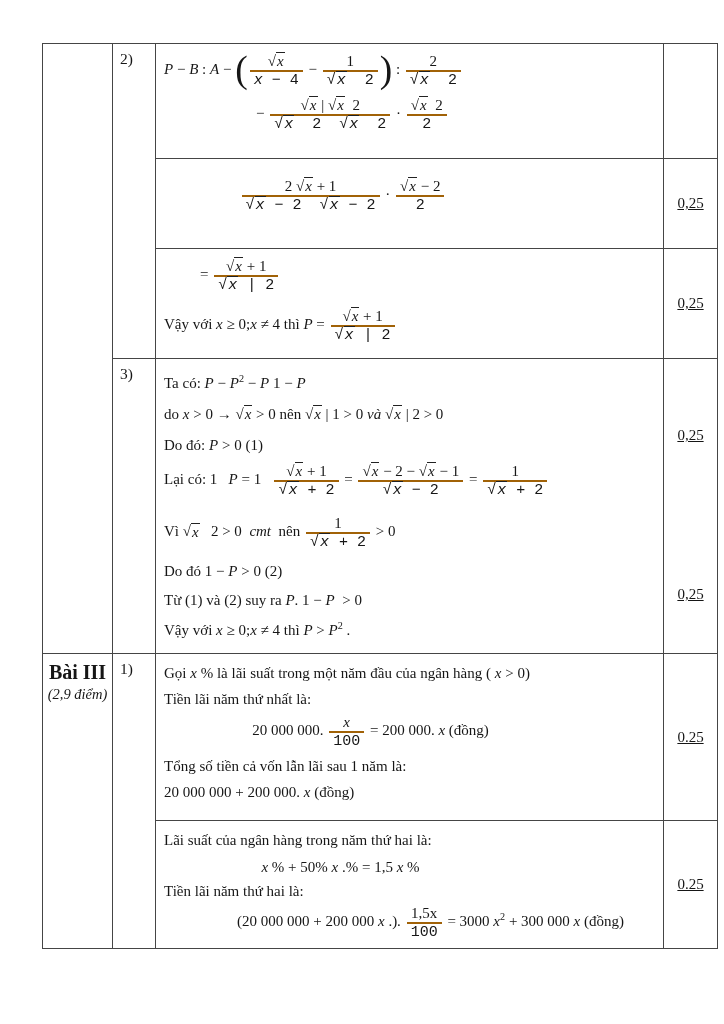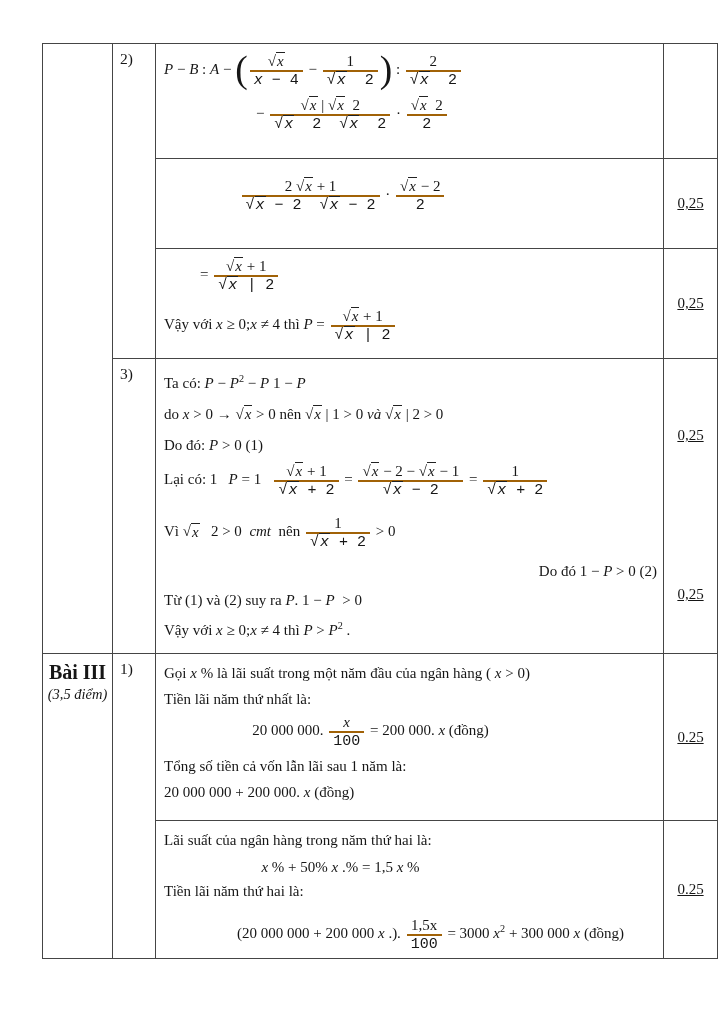--- a/index.html
+++ b/index.html
@@ -52,29 +52,29 @@
   .eq1b { margin-top:6px; margin-left:92px; }
   .eq2c { margin-top:14px; text-align:center; padding-right:135px; }
   .eq3a { margin-top:4px; margin-left:36px; }
   .eq3b { margin-top:12px; }
 
   .p3-0 { margin-top:10px; }
   .p3-1 { margin-top:12px; }
   .p3-2 { margin-top:12px; }
   .p3-3 { margin-top:8px;  }
   .p3-4 { margin-top:14px;  }
-  .p3-5 { margin-top:10px;text-align:right; }
+  .p3-5 { margin-top:10px; }
   .p3-6 { margin-top:10px; }
   .p3-7 { margin-top:10px; }
 
   .t-line { margin-top:6px; line-height:1.3; }
   .eqc-1 { margin-top:4px; text-align:center; padding-right:80px; }
   .eqc-2 { margin-top:6px; padding-right:115px; }
   .eqc-3 { margin-top:7px; text-align:center; padding-right:140px; }
-  .eqc-4 { margin-top:14px; text-align:center; padding-left:40px; }
+  .eqc-4 { margin-top:2px; text-align:center; padding-left:40px; }
 </style>
 </head>
 <body>
 
 <div class="sheet">
   <table class="answer">
     <colgroup>
       <col style="width:70px">
         <col style="width:43px">
         <col style="width:508px">
@@ -131,21 +131,21 @@
         <div class="score-stack">
           <span>0,25</span>
           <span>0,25</span>
         </div>
       </td>
     </tr>
 
     <tr class="r5">
       <td class="baicol" rowspan="2">
         <div class="bai-title">Bài III</div>
-        <div class="bai-points">(3,5 điểm)</div>
+        <div class="bai-points">(2,9 điểm)</div>
       </td>
       <td class="numcol" rowspan="2">
         <span>1)</span>
       </td>
       <td class="content">
         <div class="mline t-line">Gọi  <i>x</i> % là lãi suất trong một năm đầu của ngân hàng ( <i>x</i>  &gt; 0)</div>
         <div class="mline t-line">Tiền lãi năm thứ nhất là:</div>
         <div class="mline eqc-1">20 000 000. <span class="frac"><span class="num"><i>x</i></span><span class="den">100</span></span> =  200 000.  <i>x</i>  (đồng)</div>
         <div class="mline t-line">Tổng số tiền cả vốn lẫn lãi sau 1 năm là:</div>
         <div class="mline eqc-2">20 000 000 + 200 000.  <i>x</i>  (đồng)</div>

